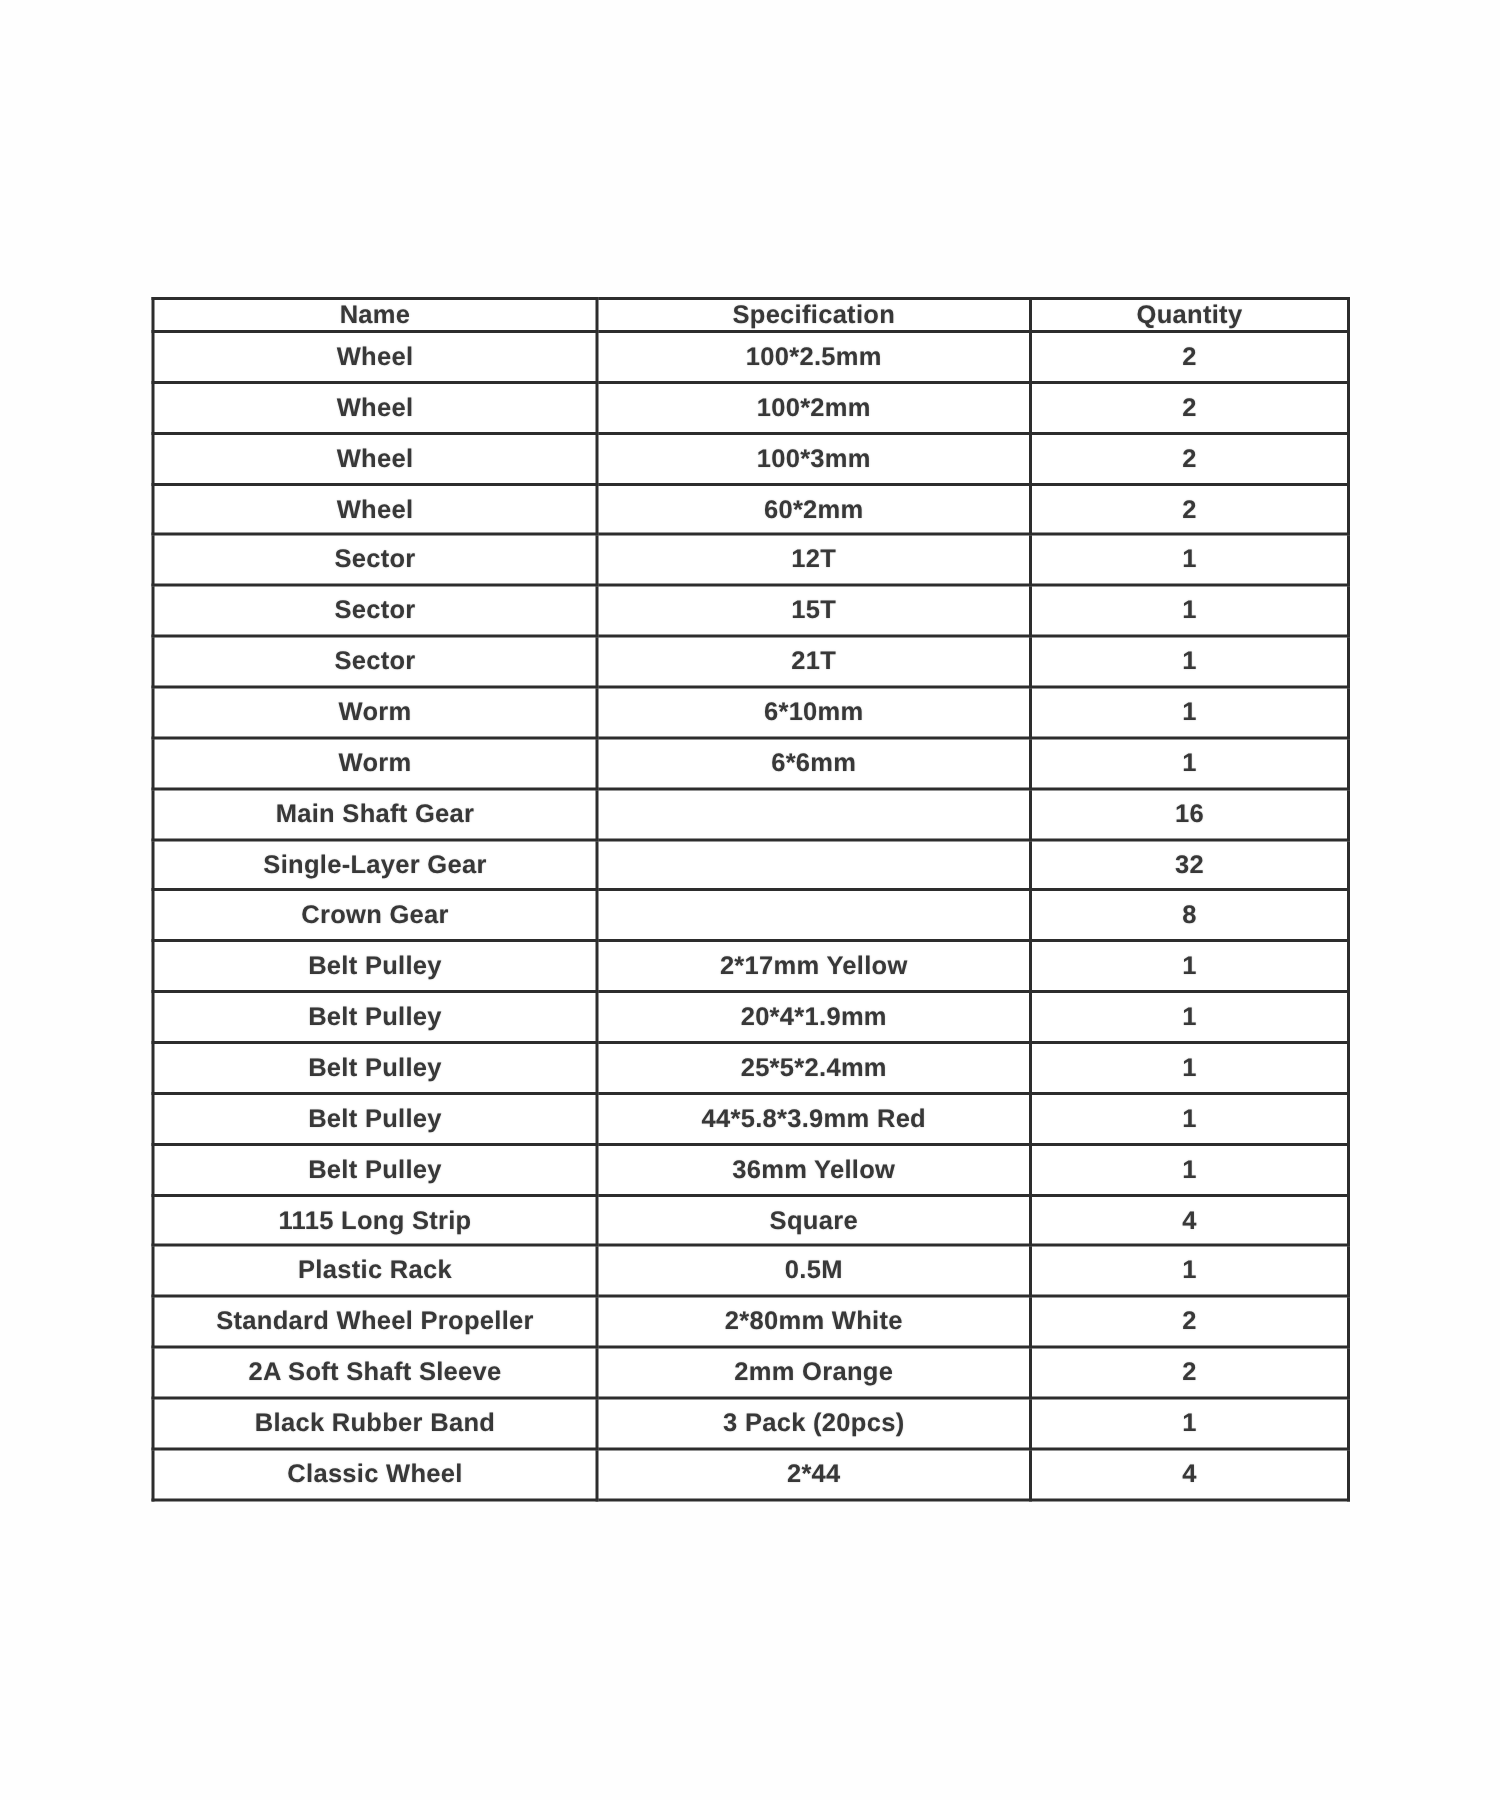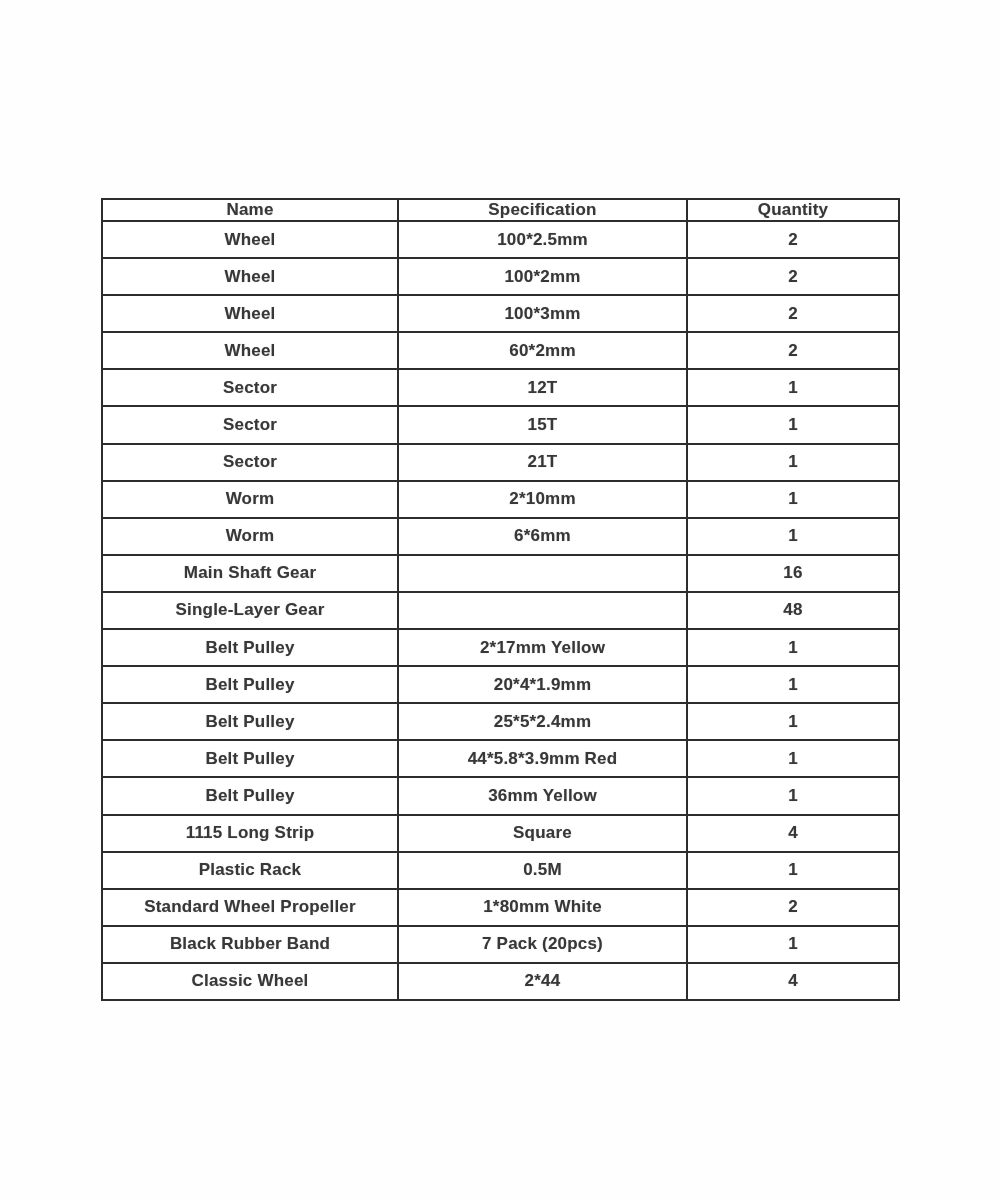--- a/index.html
+++ b/index.html
@@ -94,37 +94,42 @@
           <td>15T</td>
           <td>1</td>
         </tr>
         <tr>
           <td>Sector</td>
           <td>21T</td>
           <td>1</td>
         </tr>
         <tr>
           <td>Worm</td>
-          <td>2*10mm</td>
+          <td>6*10mm</td>
           <td>1</td>
         </tr>
         <tr>
           <td>Worm</td>
           <td>6*6mm</td>
           <td>1</td>
         </tr>
         <tr>
           <td>Main Shaft Gear</td>
           <td></td>
           <td>16</td>
         </tr>
         <tr>
           <td>Single-Layer Gear</td>
           <td></td>
-          <td>48</td>
+          <td>32</td>
+        </tr>
+        <tr>
+          <td>Crown Gear</td>
+          <td></td>
+          <td>8</td>
         </tr>
         <tr>
           <td>Belt Pulley</td>
           <td>2*17mm Yellow</td>
           <td>1</td>
         </tr>
         <tr>
           <td>Belt Pulley</td>
           <td>20*4*1.9mm</td>
           <td>1</td>
@@ -149,26 +154,31 @@
           <td>Square</td>
           <td>4</td>
         </tr>
         <tr>
           <td>Plastic Rack</td>
           <td>0.5M</td>
           <td>1</td>
         </tr>
         <tr>
           <td>Standard Wheel Propeller</td>
-          <td>1*80mm White</td>
+          <td>2*80mm White</td>
+          <td>2</td>
+        </tr>
+        <tr>
+          <td>2A Soft Shaft Sleeve</td>
+          <td>2mm Orange</td>
           <td>2</td>
         </tr>
         <tr>
           <td>Black Rubber Band</td>
-          <td>7 Pack (20pcs)</td>
+          <td>3 Pack (20pcs)</td>
           <td>1</td>
         </tr>
         <tr>
           <td>Classic Wheel</td>
           <td>2*44</td>
           <td>4</td>
         </tr>
       </tbody>
   </table>
 </div>

